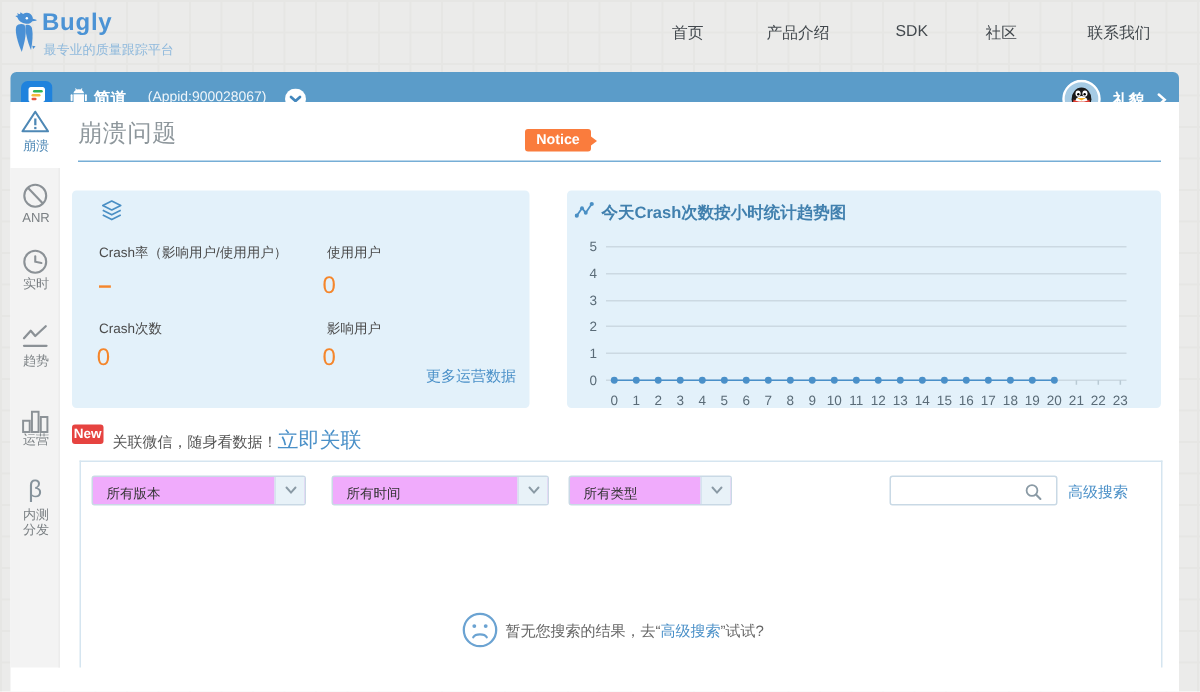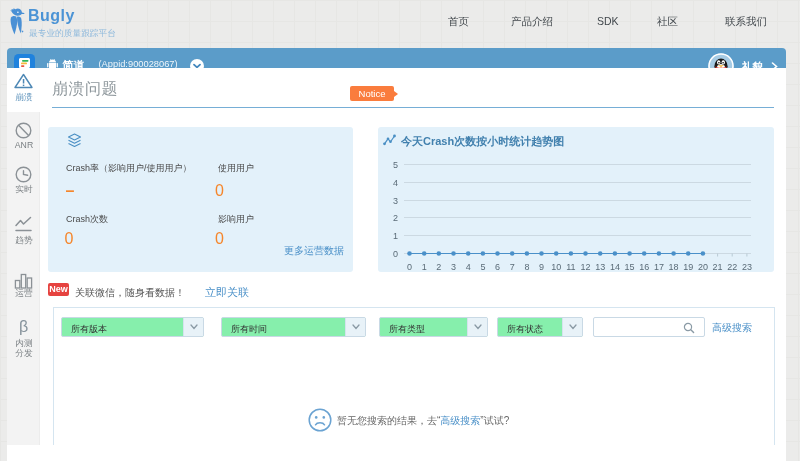--- a/index.html
+++ b/index.html
@@ -20,37 +20,37 @@
 
 #content{position:absolute;left:7px;top:68px;width:779px;height:415px;background:#fff}
 #side{position:absolute;left:0;top:0;width:33px;height:377px;background:#f3f3f3;border-right:1px solid #ececec}
 #side .sel{position:absolute;left:0;top:0;width:33px;height:44px;background:#fff;border-right:1px solid #fff}
 .sideitem{position:absolute;width:34px;text-align:center;color:#7b8084;font-size:8.7px;line-height:9.5px}
 .sideic{position:absolute;left:0;width:33px;text-align:center}
 
 #main{position:absolute;left:33px;top:0;width:746px;height:377px}
 #title{position:absolute;left:12px;top:11px;font-size:16px;color:#8e979c;letter-spacing:.5px}
 #tabline{position:absolute;left:12px;top:39px;width:722px;border-bottom:1px solid #76aed6}
-#noticebadge{position:absolute;left:310px;top:18px;width:44px;height:15px;background:#fa7c3d;color:#fff;font-size:9.5px;font-weight:normal;border-radius:2px;text-align:center;line-height:15px}
+#noticebadge{position:absolute;left:310px;top:18px;width:44px;height:15px;background:#fa7c3d;color:#fff;font-size:9.5px;font-weight:bold;border-radius:2px;text-align:center;line-height:15px}
 #noticebadge::after{content:"";position:absolute;right:-4px;top:4.5px;border-left:4px solid #fa7c3d;border-top:3px solid transparent;border-bottom:3px solid transparent}
 #noticetxt{position:absolute;left:362px;top:19.5px;font-size:9.3px;color:#555;white-space:nowrap}
 
 .card{position:absolute;background:#e3f1fa;border-radius:3px}
 #card1{left:8px;top:59px;width:305px;height:145px}
 #card2{left:338px;top:59px;width:396px;height:145px}
 .cardtitle{position:absolute;font-size:11px;font-weight:bold;color:#4180ae;white-space:nowrap}
 .lbl{position:absolute;font-size:9px;color:#4a4a4a;white-space:nowrap}
 .val{position:absolute;font-size:16px;color:#f5862b}
 
 #newrow{position:absolute;left:8px;top:215px;height:14px}
 #newbadge{position:absolute;left:0;top:0;background:#e64340;color:#fff;font-size:9px;font-weight:bold;width:21px;height:13px;border-radius:2px;text-align:center;line-height:13px}
 #newtxt{position:absolute;left:27px;top:1.5px;font-size:10px;color:#555;white-space:nowrap}
 
 #fbox{position:absolute;left:13px;top:239px;width:722px;height:138px;border:1px solid #d5e5f0;border-bottom:none}
-.dd{position:absolute;top:9px;height:20px;border:1px solid #c9d9e5;border-radius:2px;background:#86efac}
+.dd{position:absolute;top:9px;height:20px;border:1px solid #c9d9e5;border-radius:2px;background:#f0abfc}
 .dd .t{position:absolute;left:9px;top:4.5px;font-size:9px;color:#333}
 .dd .arr{position:absolute;right:0;top:0;width:20px;height:18px;background:#e8f2f8;border-left:1px solid #d5e3ee}
 .dd .arr svg{position:absolute;left:6px;top:6px}
 #srch{position:absolute;left:539px;top:9px;width:112px;height:20px;border:1px solid #c9d9e5;border-radius:2px;background:#fff}
 #advlink{position:absolute;left:658px;top:13px;font-size:10px}
 #empty{position:absolute;left:283px;top:106px;font-size:10px;color:#666;white-space:nowrap}
 </style>
 </head>
 <body>
 <div id="tex"></div>
@@ -253,21 +253,21 @@
             <circle cx="280.9" cy="126.5" r="2.3"></circle>
           <circle cx="295.6" cy="126.5" r="2.3"></circle>
             <circle cx="310.2" cy="126.5" r="2.3"></circle>
             <circle cx="324.9" cy="126.5" r="2.3"></circle>
         </g>
         <line x1="31.5" y1="126.5" x2="324.9" y2="126.5" stroke="#4a90c9" stroke-width="1"></line>
       </svg>
     </div>
     <div id="newrow">
       <span id="newbadge">New</span>
-      <span id="newtxt">关联微信，随身看数据！<span class="blue" style="margin-left:20px;font-size:11px">立即关联</span></span>
+      <span id="newtxt">关联微信，随身看数据！<span class="blue" style="font-size:14px">立即关联</span></span>
     </div>
     <div id="fbox">
       <div class="dd" style="left:7px;width:143px">
           <span class="t">所有版本</span>
           <span class="arr">
             <svg width="8" height="6" viewBox="0 0 8 6">
               <path d="M1,1 L4,4.4 L7,1" stroke="#8a9aa5" stroke-width="1.3" fill="none" stroke-linecap="round"></path>
             </svg>
           </span>
         </div>
@@ -280,28 +280,20 @@
           </span>
         </div>
       <div class="dd" style="left:325px;width:109px">
           <span class="t">所有类型</span>
           <span class="arr">
             <svg width="8" height="6" viewBox="0 0 8 6">
               <path d="M1,1 L4,4.4 L7,1" stroke="#8a9aa5" stroke-width="1.3" fill="none" stroke-linecap="round"></path>
             </svg>
           </span>
         </div>
-      <div class="dd" style="left:443px;width:86px">
-          <span class="t">所有状态</span>
-          <span class="arr">
-            <svg width="8" height="6" viewBox="0 0 8 6">
-              <path d="M1,1 L4,4.4 L7,1" stroke="#8a9aa5" stroke-width="1.3" fill="none" stroke-linecap="round"></path>
-            </svg>
-          </span>
-        </div>
       <div id="srch">
         <svg class="abs" style="left:89px;top:4px" width="12" height="12" viewBox="0 0 12 12">
           <circle cx="5" cy="5" r="3.6" fill="none" stroke="#8a9aa5" stroke-width="1.2"></circle>
           <line x1="7.8" y1="7.8" x2="10.6" y2="10.6" stroke="#8a9aa5" stroke-width="1.4" stroke-linecap="round"></line>
         </svg>
       </div>
       <span class="blue" id="advlink">高级搜索</span>
       <svg class="abs" style="left:254px;top:100px" width="24" height="24" viewBox="0 0 24 24">
         <circle cx="12" cy="12" r="10.8" fill="none" stroke="#6ba3d2" stroke-width="1.5"></circle>
         <circle cx="8.2" cy="9.4" r="1.3" fill="#6ba3d2"></circle>

